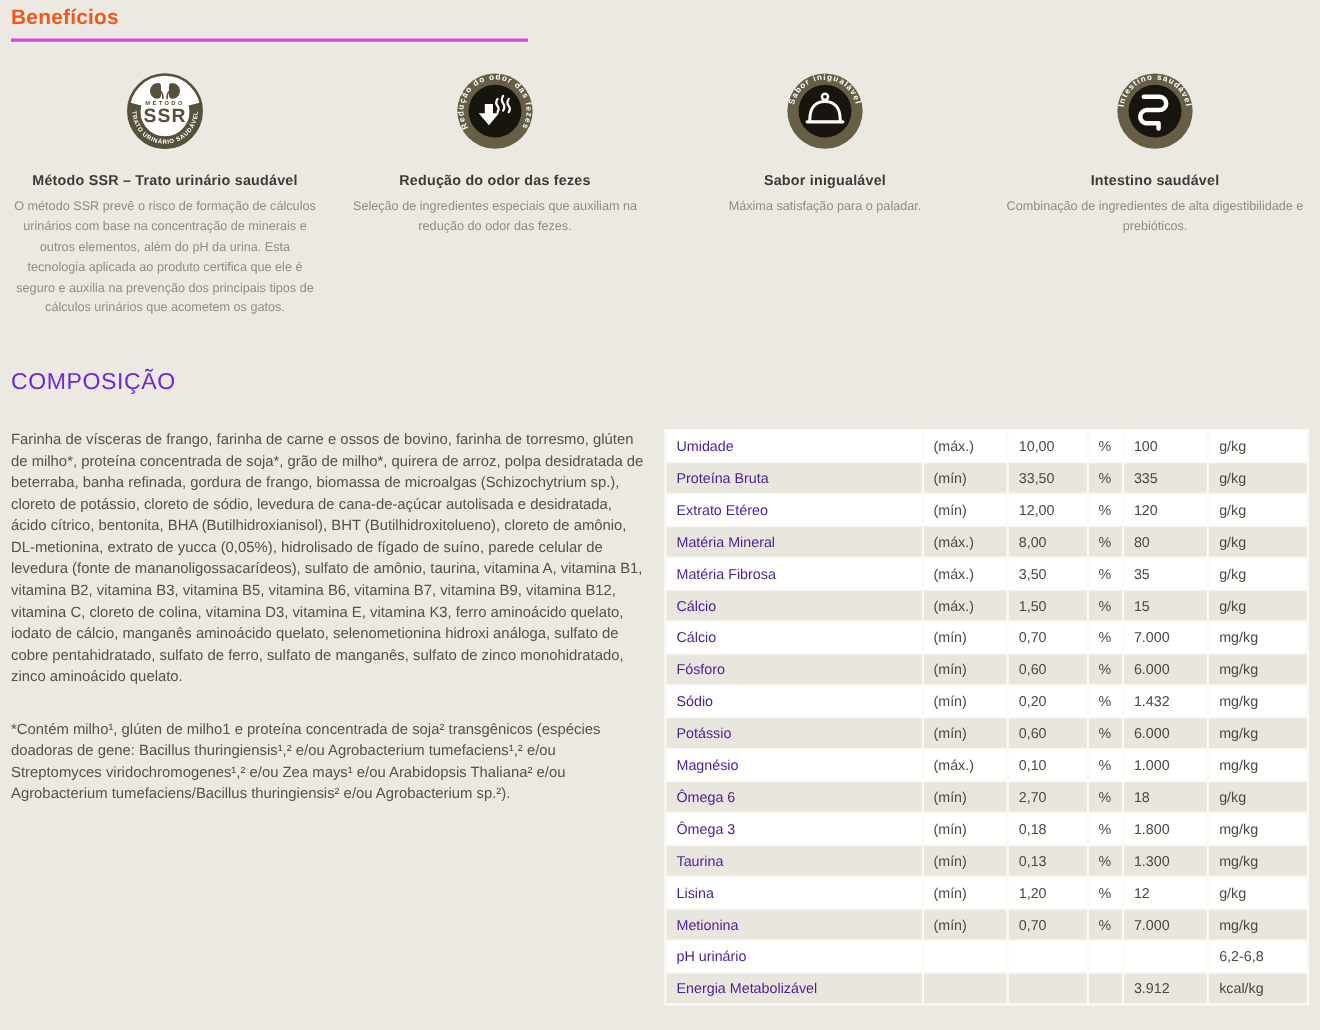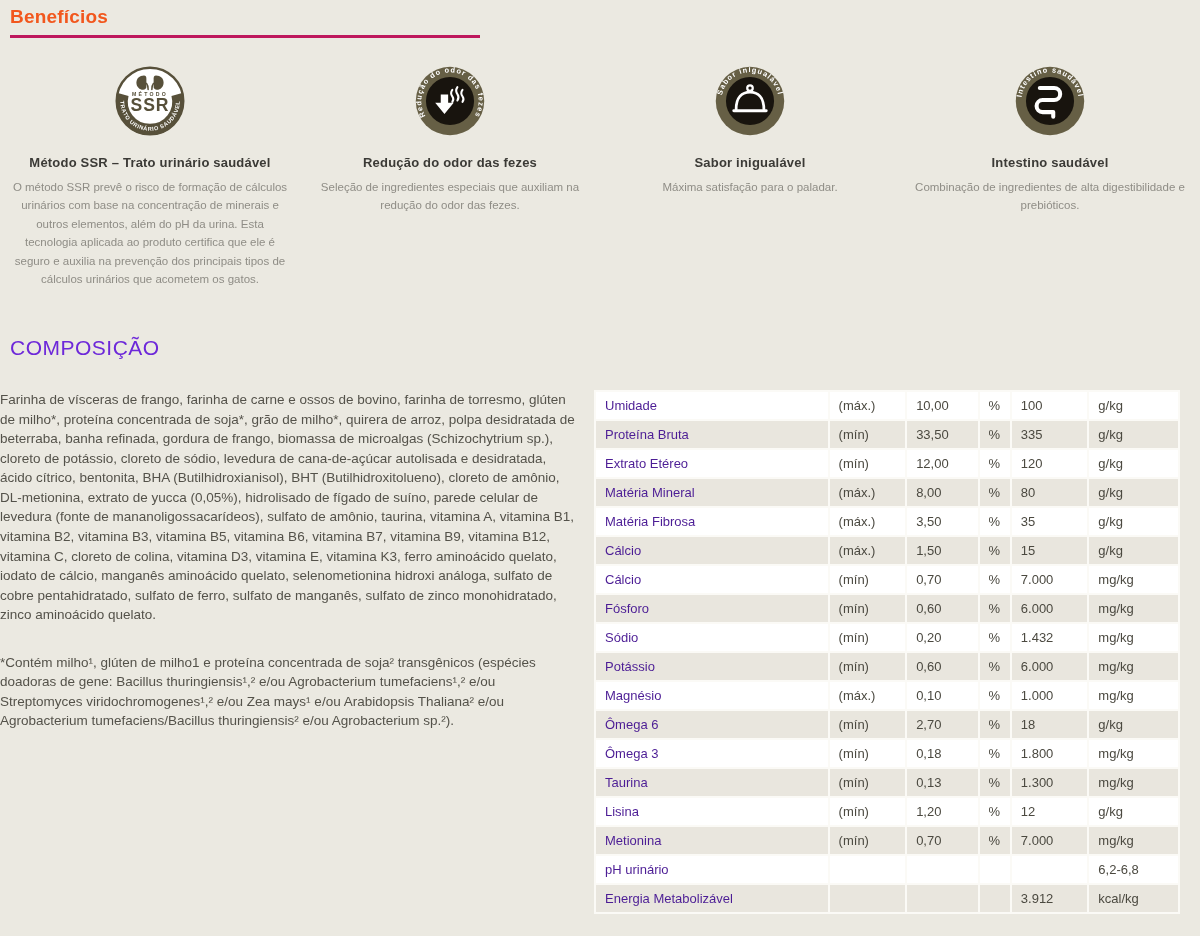--- a/index.html
+++ b/index.html
@@ -7,21 +7,21 @@
     width:1200px;height:936px;
     background:#EBE9E1;
     font-family:"Liberation Sans", sans-serif;
     position:relative;
     overflow:hidden;
     color:#55534B;
   }
   
   .benefits-head{
     position:absolute;left:10px;top:6px;width:470px;
-    border-bottom:3px solid #be185d;
+    border-bottom:3px solid #d946ef;
     padding-bottom:7px;
   }
   .benefits-head h2{
     margin:0;font-size:19px;font-weight:700;color:#F2571D;letter-spacing:.2px;
   }
   .benefit-grid{
     position:absolute;left:0;top:64px;width:1200px;
     display:grid;grid-template-columns:repeat(4,300px);
   }
   .benefit{text-align:center;padding:0 10px;}
@@ -32,21 +32,21 @@
   .benefit p{
     margin:0 auto;max-width:282px;
     font-size:11.5px;line-height:1.6;color:#8F8D86;
   }
   
   .comp-title{
     position:absolute;left:10px;top:336px;
     margin:0;font-size:21px;font-weight:500;color:#6d28d9;letter-spacing:.5px;
   }
   .comp-cols{
-    position:absolute;left:0;top:390px;width:1180px;
+    position:absolute;left:10px;top:390px;width:1180px;
     display:flex;gap:14px;align-items:flex-start;
   }
   .comp-text{width:580px;font-size:13.5px;line-height:1.45;color:#54524A;}
   .comp-text p{margin:0 0 28px;}
   .comp-text p:last-child{margin-bottom:13px;}
   
   .table-wrap{
     width:586px;background:#FBFAF6;
     flex:0 0 auto;
   }

